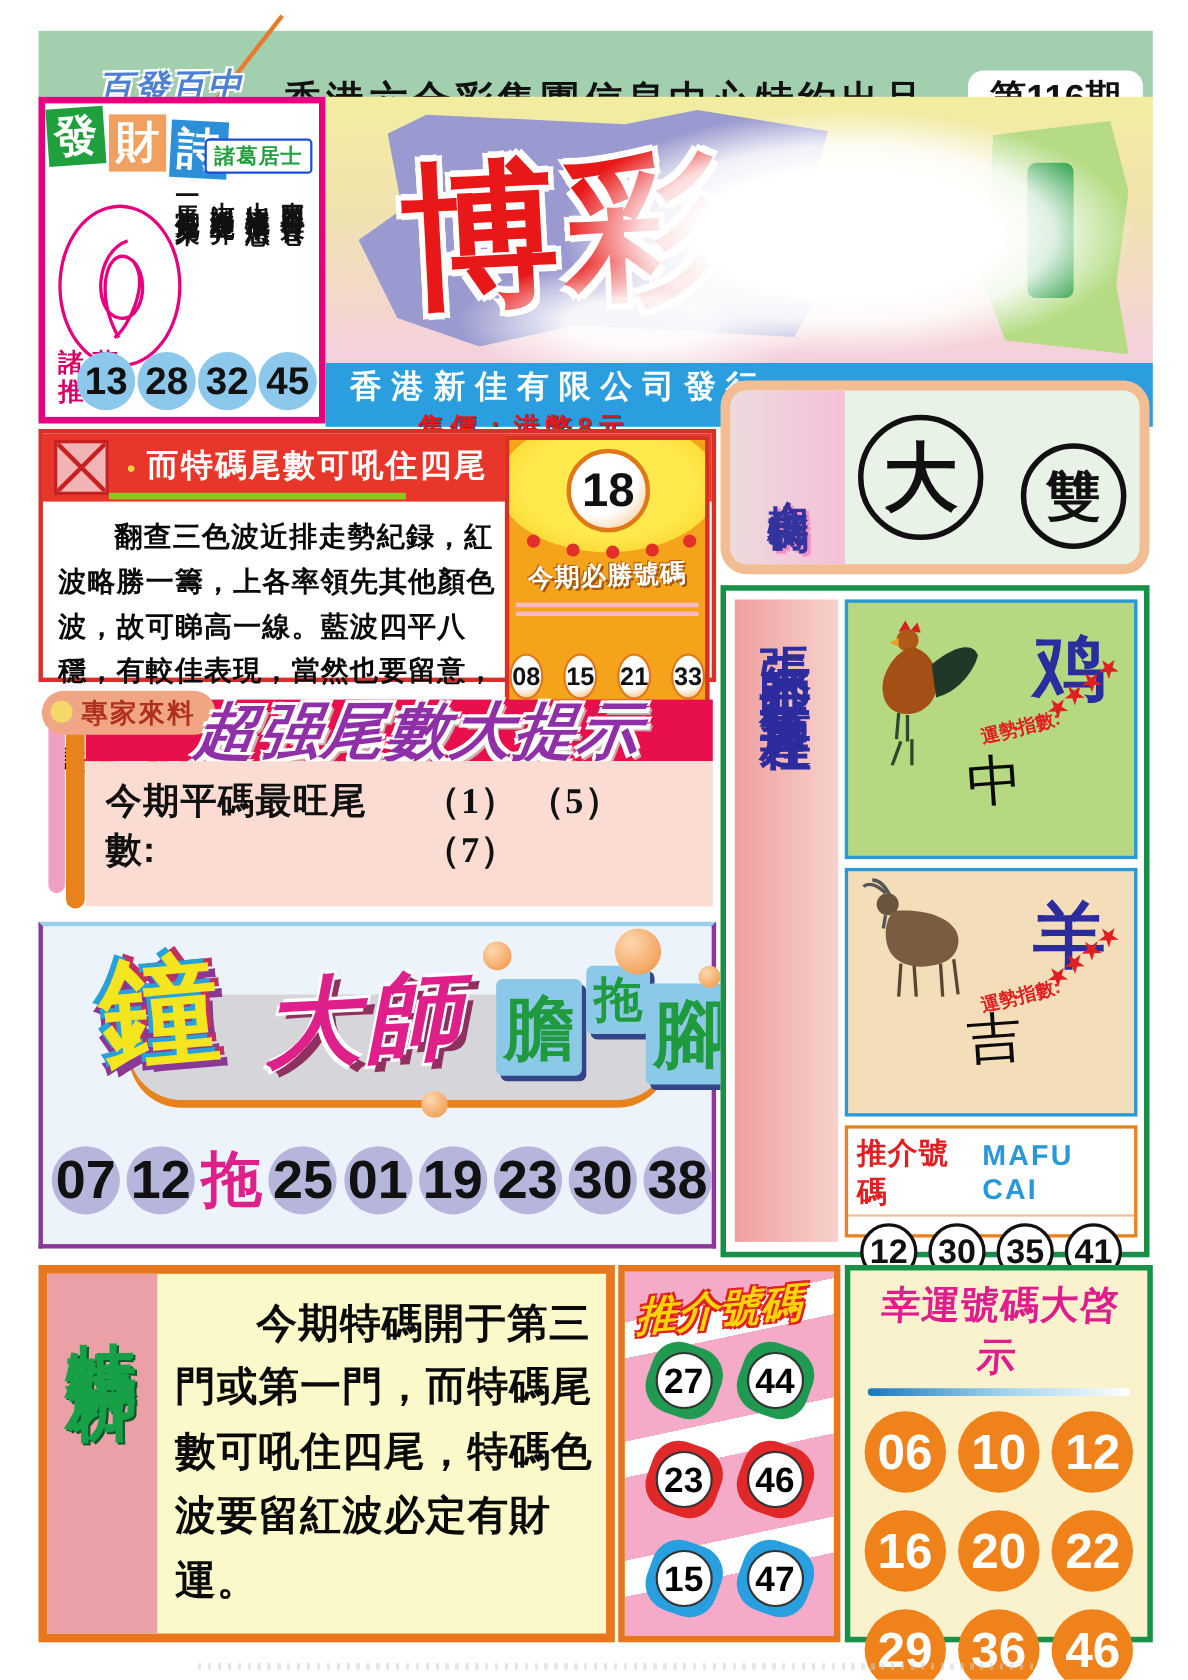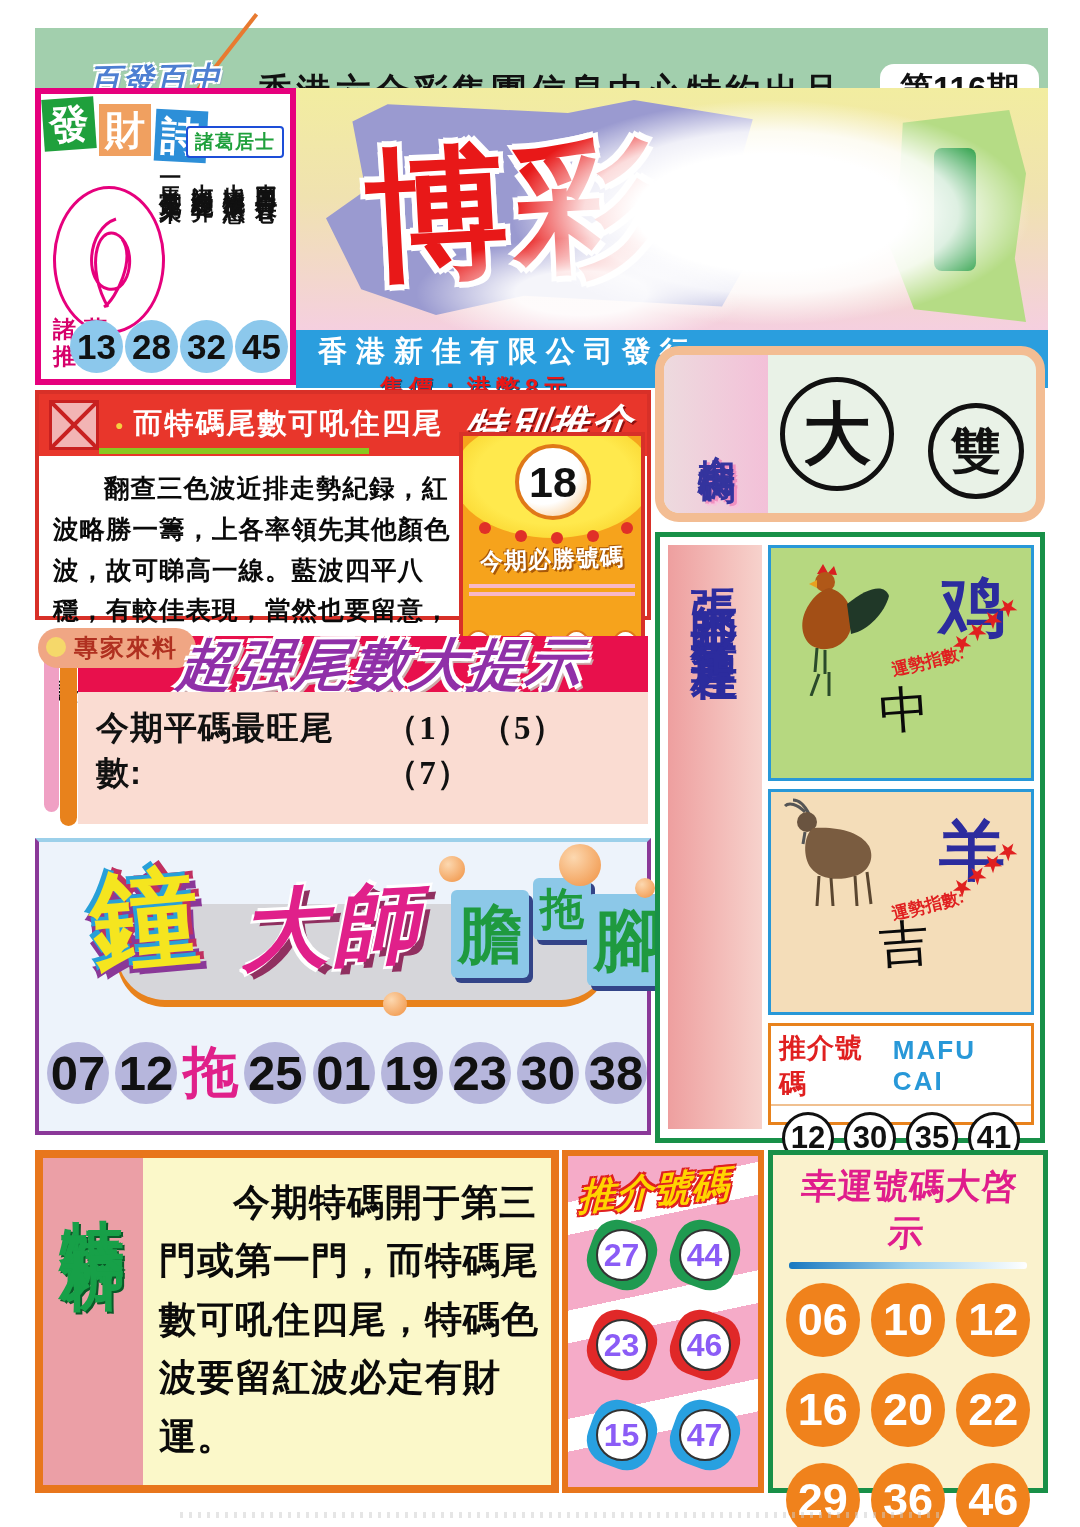--- a/index.html
+++ b/index.html
@@ -54,21 +54,21 @@
   
   .masterli { left:35px; top:390px; width:616px; height:230px; border:4px solid #d83028; background:#fff; }
   .ml-header { height:62px; background:#e8362b; position:relative; display:flex; align-items:center; padding:0 10px; }
   .x-icon { width:50px; height:50px; background:#f2b4b4; border:3px solid #c82020; flex:0 0 auto; }
   .ml-title { margin-left:16px; color:#fff; font-size:29px; font-weight:bold; letter-spacing:2px; position:relative; padding-bottom:2px; }
   .ml-title::before { content:"●"; color:#f5d040; font-size:14px; margin-right:8px; vertical-align:middle; }
   .ml-underline { position:absolute; left:60px; bottom:2px; width:270px; height:6px; background:#8ac820; }
   .ml-badge { margin-left:22px; color:#fff; font-size:40px; font-weight:bold; font-style:italic; transform:skew(-10deg) rotate(-2deg); text-shadow:2px 2px 0 #8a1010; letter-spacing:2px; }
   .ml-body { width:428px; padding:12px 6px 0 14px; font-size:25.5px; line-height:1.6; color:#0a0a0a; text-indent:2em; font-weight:bold; letter-spacing:1px; }
   
-  .win-panel { position:absolute; right:2px; top:2px; width:186px; height:250px; border:4px solid #d83028; background:#f6a31c; overflow:hidden;margin-top:36px; }
+  .win-panel { position:absolute; right:2px; top:2px; width:186px; height:250px; border:4px solid #d83028; background:#f6a31c; overflow:hidden; }
   .wp-oval { position:absolute; left:-10px; top:-20px; width:200px; height:122px; border-radius:50%; background:radial-gradient(ellipse at center,#ffe94d 55%,#f6c515 100%); }
   .wp-ball { position:absolute; left:52px; top:8px; width:76px; height:76px; border-radius:50%; background:radial-gradient(circle at 35% 30%,#fff 55%,#f8c078 100%); border:4px solid #e07818; display:flex; align-items:center; justify-content:center; font-size:43px; font-weight:bold; color:#111; }
   .wp-dot { position:absolute; width:12px; height:12px; border-radius:50%; background:#e03028; }
   .wp-label { position:absolute; left:0; top:108px; width:100%; text-align:center; color:#fff; font-size:23px; font-weight:bold; letter-spacing:1px; transform:rotate(-2deg); text-shadow:2px 2px 0 #a85808, -1px -1px 0 #a85808; }
   .wp-line { position:absolute; left:6px; width:166px; height:4px; background:#f8b8c8; }
   .wp-balls { position:absolute; left:0; bottom:6px; width:100%; display:flex; justify-content:flex-end; gap:18px; }
   .wp-sball { width:42px; height:42px; border-radius:50%; background:radial-gradient(circle at 35% 30%,#fff 60%,#f0b060 100%); border:2px solid #e07818; display:flex; align-items:center; justify-content:center; font-size:23px; font-weight:bold; color:#111; }
 
   
   .bar-pink { left:44px; top:654px; width:15px; height:158px; border-radius:8px; background:#f0a0c4; }
@@ -120,21 +120,21 @@
   .an-title { writing-mode:vertical-rl; font-size:64px; font-weight:bold; color:#17a048; text-shadow:2px 2px 0 #0a5a28; letter-spacing:10px; margin-top:10px; }
   .an-body { flex:1; padding:16px 10px 0 16px; font-size:37px; font-weight:bold; line-height:1.58; color:#0a0a0a; text-indent:2em; letter-spacing:1px; }
 
   .brec { left:562px; top:1150px; width:202px; height:343px; border:6px solid #e8761c; background:repeating-linear-gradient(-12deg,#f5abc8 0 74px,#ffffff 74px 106px); overflow:hidden; }
   .brec-title { left:10px; top:10px; font-size:37px; font-weight:bold; font-style:italic; color:#ffd400; transform:rotate(-5deg) skew(-6deg); letter-spacing:1px; text-shadow:-2px -2px 0 #e02020,2px -2px 0 #e02020,-2px 2px 0 #e02020,2px 2px 0 #e02020; }
   .brec-rows { position:absolute; left:0; top:66px; width:100%; }
   .brec-row { display:flex; justify-content:space-around; padding:0 12px; margin-bottom:24px; }
   .shield { position:relative; width:66px; height:66px; }
   .shield::before { content:""; position:absolute; inset:0; border-radius:38%; transform:rotate(20deg); }
   .shield.green::before { background:#1f9a50; } .shield.red::before { background:#e02828; } .shield.blue::before { background:#28a0e0; }
-  .shield i { position:absolute; inset:7px; border-radius:50%; background:#fff; border:2px solid #333; font-style:normal; display:flex; align-items:center; justify-content:center; font-size:32px; font-weight:bold; color:#8b5cf6; }
+  .shield i { position:absolute; inset:7px; border-radius:50%; background:#fff; border:2px solid #333; font-style:normal; display:flex; align-items:center; justify-content:center; font-size:32px; font-weight:bold; color:#000000; }
 
   .lucky { left:768px; top:1150px; width:280px; height:343px; border:5px solid #189048; background:#faf2cd; padding:8px 12px; }
   .lucky-title { color:#e01d8c; font-size:35px; font-weight:bold; text-align:center; letter-spacing:1px; transform:skew(-4deg); }
   .lucky-line { height:7px; margin:5px 4px 10px; background:linear-gradient(90deg,#1878c0,#9cd0ec,#ffffff); border-radius:3px; }
   .lucky-grid { display:grid; grid-template-columns:repeat(3,1fr); gap:16px 10px; justify-items:center; padding-top:4px; }
   .lucky-ball { width:74px; height:74px; border-radius:50%; background:#f0821c; color:#fff; font-size:45px; font-weight:bold; display:flex; align-items:center; justify-content:center; }
 
   .noise { left:180px; top:1512px; width:760px; height:6px; background:repeating-linear-gradient(90deg,#ccc 0 3px,transparent 3px 9px); opacity:.5; }
 </style>
 </head>

